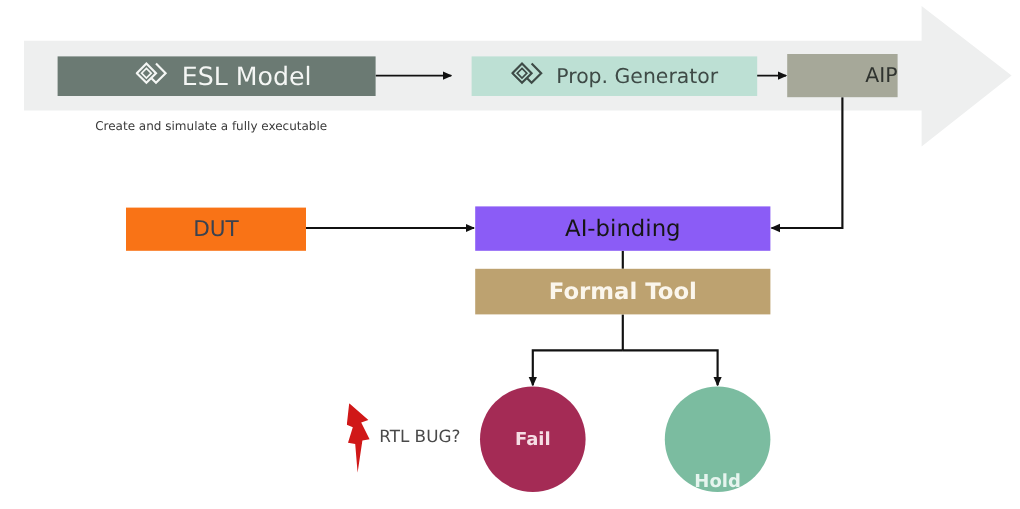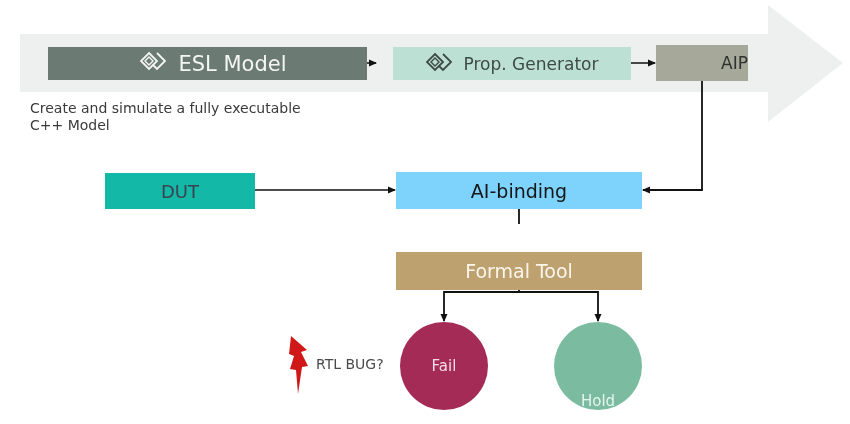--- a/index.html
+++ b/index.html
@@ -3,31 +3,31 @@
   <meta charset="utf-8">
   <style>
     html, body { margin: 0; padding: 0; background: #ffffff; }
     body { width: 850px; height: 424px; position: relative; overflow: hidden;
            font-family: "DejaVu Sans", "Liberation Sans", sans-serif; }
     #diagram { position: absolute; left: 0; top: 0; width: 850px; height: 424px; }
     .box { position: absolute; display: flex; align-items: center; justify-content: center;
            box-sizing: border-box; white-space: nowrap; }
     .box .lbl { display: inline-block; }
     .icon { display: inline-block; margin-right: 10px; }
-    #esl-box { left: 48px; top: 47px; width: 319px; height: 33px; font-size: 21px; color: #f4f6f4; padding-left: 12px; }
+    #esl-box { left: 48px; top: 47px; width: 265px; height: 33px; font-size: 21px; color: #f4f6f4; padding-left: 12px; }
     #prop-box { left: 377px; top: 47px; width: 238px; height: 33px; font-size: 17px; color: #3e4a46; margin-left: 16px; }
     #aip-box { left: 656px; top: 45px; width: 92px; height: 36px; font-size: 17px; color: #2f332f; justify-content: flex-end; }
     #dut-box { left: 105px; top: 173px; width: 150px; height: 36px; font-size: 18px; color: #3a4250; }
     #aib-box { left: 396px; top: 172px; width: 246px; height: 37px; font-size: 19px; color: #161616; }
-    #ft-box { left: 396px; top: 224px; width: 246px; height: 38px; font-size: 19px; font-weight: normal; color: #fbf6ec; margin-top: 28px; }
-    .caption { position: absolute; left: 30px; width: 292px; font-size: 14px; color: #3a3a3a; }
+    #ft-box { left: 396px; top: 224px; width: 246px; height: 38px; font-size: 19px; font-weight: bold; color: #fbf6ec; }
+    .caption { position: absolute; left: 30px; width: 292px; text-align: center; font-size: 10px; color: #3a3a3a; }
     #cap1 { top: 100px; }
     #cap2 { top: 117px; }
     .circle { position: absolute; width: 88px; height: 88px; border-radius: 50%;
-              display: flex; align-items: center; justify-content: center; font-size: 15px; }
+              display: flex; align-items: center; justify-content: center; font-size: 15px; font-weight: bold; }
     #fail-node { left: 400px; top: 322px; color: #f6dde4; }
     #hold-node { left: 554px; top: 322px; color: #e6f4ee; align-items: flex-end; }
     #rtl-label { position: absolute; left: 316px; top: 356px; font-size: 14px; color: #4a4a4a; text-align: center; }
     #bolt { position: absolute; left: 289px; top: 336px; }
   </style>
 </head>
 <body>
 
 <div id="diagram">
   <svg width="850" height="424" style="position:absolute;left:0;top:0">
@@ -69,27 +69,26 @@
       </svg>
     </span>
     <span class="lbl">Prop. Generator</span>
   </div>
 
   <div class="box" id="aip-box" style="background: rgb(166, 168, 153);">
     <span class="lbl">AIP</span>
   </div>
 
   <div class="caption" id="cap1">Create and simulate a fully executable</div>
-  <div class="caption" id="cap2">C++ Model</div>
 
-  <div class="box" id="dut-box" style="background: #14b8a6;">
+  <div class="box" id="dut-box" style="background: #f97316;">
     <span class="lbl">DUT</span>
   </div>
 
-  <div class="box" id="aib-box" style="background: #7dd3fc;">
+  <div class="box" id="aib-box" style="background: #8b5cf6;">
     <span class="lbl">AI-binding</span>
   </div>
 
   <div class="box" id="ft-box" style="background: rgb(189, 162, 112);">
     <span class="lbl">Formal Tool</span>
   </div>
 
   <div class="circle" id="fail-node" style="background: rgb(164, 43, 85);">
     <span>Fail</span>
   </div>

